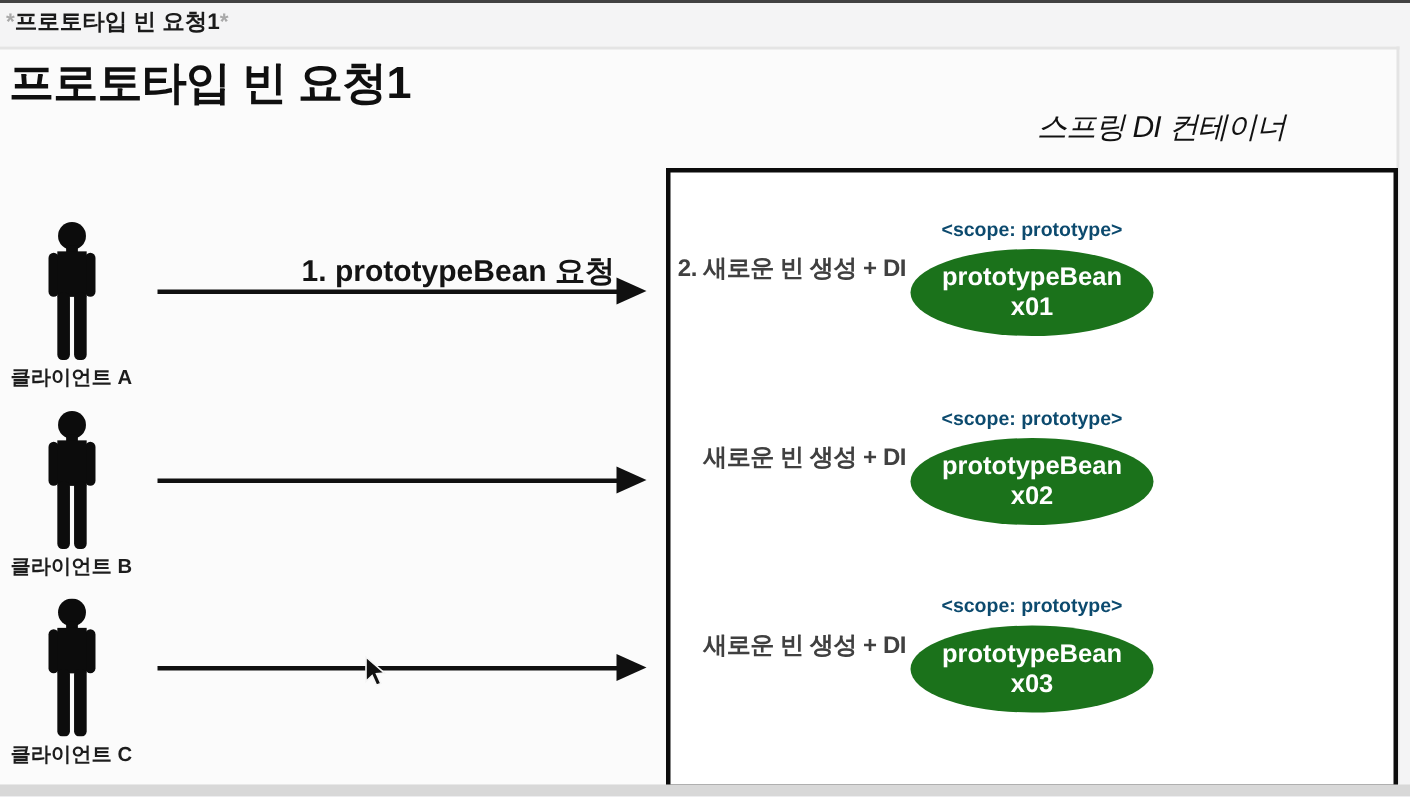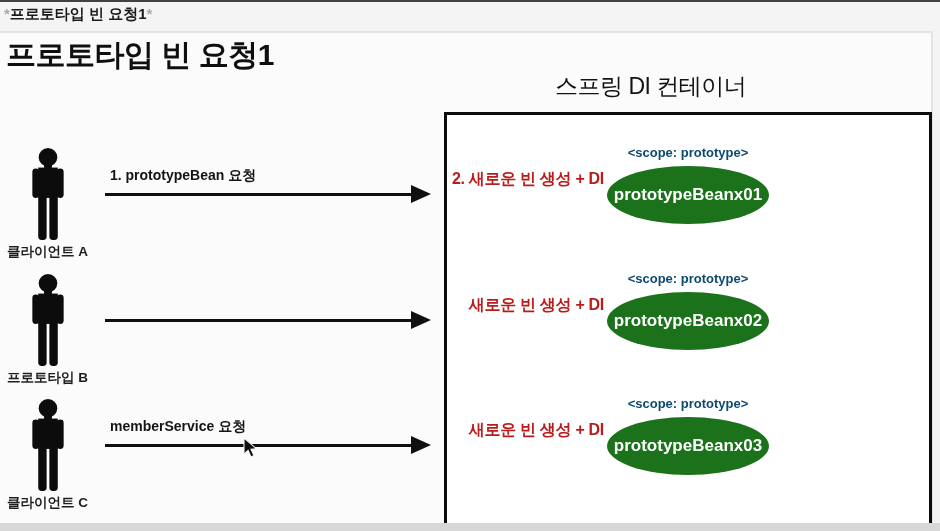--- a/index.html
+++ b/index.html
@@ -9,46 +9,46 @@
 
   .top-edge { position:absolute; left:0; top:0; width:940px; height:2px; background:#424242; }
   .note-line { position:absolute; left:4px; top:5px; font-size:15px; font-weight:bold; color:#1b1b1b; }
   .note-line .ast { color:#a9a9a9; font-weight:bold; }
 
   .panel { position:absolute; left:0; top:31px; width:933px; height:492px;
     background:#fbfbfb; border-top:2px solid #e4e4e4; border-right:2px solid #e4e4e4; }
 
   .slide-title { position:absolute; left:6px; top:2px; font-size:30px; font-weight:bold; color:#0f0f0f; letter-spacing:-0.5px; }
 
-  .container-title { position:absolute; left:555px; top:38px; width:302px; text-align:left;
-    font-size:23px; font-weight:500; color:#121212; letter-spacing:-0.5px; }
+  .container-title { position:absolute; left:555px; top:38px; width:302px; text-align:right;
+    font-size:20px; font-weight:500; color:#121212; letter-spacing:-0.5px;font-style:italic; }
 
   .di-box { position:absolute; left:444px; top:79px; width:488px; height:414px;
     border:3px solid #0c0c0c; background:#ffffff; }
 
   .row { position:absolute; left:0; width:933px; height:126px; }
   .row.r0 { top:109px; } .row.r1 { top:235px; } .row.r2 { top:360px; }
 
   .person { position:absolute; left:27px; top:6px; width:42px; height:92px; }
   .client-label { position:absolute; left:0; top:101px; width:95px; text-align:center;
     font-size:13.5px; font-weight:bold; color:#1d1d1d; }
 
   .arrow-line { position:absolute; left:105px; top:51px; width:308px; height:3px; background:#101010; }
   .arrow-head { position:absolute; left:411px; top:43px; width:0; height:0;
     border-top:9px solid transparent; border-bottom:9px solid transparent; border-left:20px solid #101010; }
-  .arrow-label { position:absolute; left:110px; top:25px; width:300px; text-align:left;
-    font-size:14px; font-weight:bold; color:#141414; }
+  .arrow-label { position:absolute; left:110px; top:25px; width:300px; text-align:right;
+    font-size:20px; font-weight:bold; color:#141414; }
 
   .step-label { position:absolute; left:428px; top:27px; width:176px; text-align:right;
-    font-size:16px; font-weight:bold; color:#b91c1c; letter-spacing:-0.3px; }
+    font-size:16px; font-weight:bold; color:#404040; letter-spacing:-0.3px; }
 
   .scope-label { position:absolute; left:607px; top:3px; width:162px; text-align:center;
     font-size:13px; font-weight:bold; color:#0c4a6e; }
   .bean { position:absolute; left:607px; top:24px; width:162px; height:58px; border-radius:50%;
-    background:#1b721b; color:#ffffff; display:flex; flex-direction:row;
+    background:#1b721b; color:#ffffff; display:flex; flex-direction:column;
     align-items:center; justify-content:center; font-size:17px; font-weight:bold; line-height:20px; }
 
   .bottom-strip { position:absolute; left:0; top:523px; width:940px; height:8px; background:#d8d8d8; }
 
   .cursor { position:absolute; width:15px; height:22px; z-index:50; }
 </style>
 </head>
 <body>
 
 <div id="stage">
@@ -86,21 +86,21 @@
     <div class="row r1">
       <svg class="person" viewBox="0 0 38 94">
         <circle cx="19" cy="9.5" r="9.5" fill="#0c0c0c"></circle>
         <rect x="15" y="16" width="8" height="6" fill="#0c0c0c"></rect>
         <rect x="3" y="21" width="7" height="30" rx="3.5" fill="#0c0c0c"></rect>
         <rect x="28" y="21" width="7" height="30" rx="3.5" fill="#0c0c0c"></rect>
         <rect x="9" y="20" width="20" height="31" fill="#0c0c0c"></rect>
         <rect x="9" y="48" width="8.6" height="46" rx="3.5" fill="#0c0c0c"></rect>
         <rect x="20.4" y="48" width="8.6" height="46" rx="3.5" fill="#0c0c0c"></rect>
       </svg>
-      <div class="client-label">프로토타입 B</div>
+      <div class="client-label">클라이언트 B</div>
       <div class="arrow-line"></div>
       <div class="arrow-head"></div>
       <div class="step-label">새로운 빈 생성 + DI</div>
       <div class="scope-label">&lt;scope: prototype&gt;</div>
       <div class="bean" style="background: rgb(27, 114, 27); color: rgb(255, 255, 255);">
         <div>prototypeBean</div>
         <div>x02</div>
       </div>
     </div>
 
@@ -108,21 +108,20 @@
       <svg class="person" viewBox="0 0 38 94">
         <circle cx="19" cy="9.5" r="9.5" fill="#0c0c0c"></circle>
         <rect x="15" y="16" width="8" height="6" fill="#0c0c0c"></rect>
         <rect x="3" y="21" width="7" height="30" rx="3.5" fill="#0c0c0c"></rect>
         <rect x="28" y="21" width="7" height="30" rx="3.5" fill="#0c0c0c"></rect>
         <rect x="9" y="20" width="20" height="31" fill="#0c0c0c"></rect>
         <rect x="9" y="48" width="8.6" height="46" rx="3.5" fill="#0c0c0c"></rect>
         <rect x="20.4" y="48" width="8.6" height="46" rx="3.5" fill="#0c0c0c"></rect>
       </svg>
       <div class="client-label">클라이언트 C</div>
-      <div class="arrow-label">memberService 요청</div>
       <div class="arrow-line"></div>
       <div class="arrow-head"></div>
       <div class="step-label">새로운 빈 생성 + DI</div>
       <div class="scope-label">&lt;scope: prototype&gt;</div>
       <div class="bean" style="background: rgb(27, 114, 27); color: rgb(255, 255, 255);">
         <div>prototypeBean</div>
         <div>x03</div>
       </div>
     </div>
   </div>

